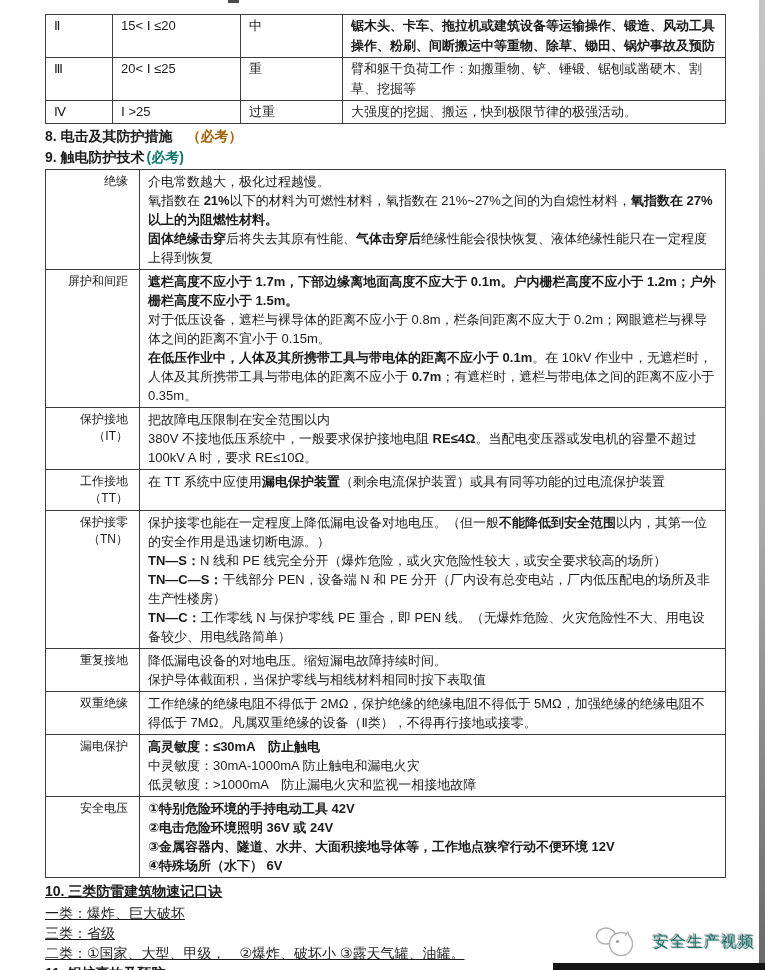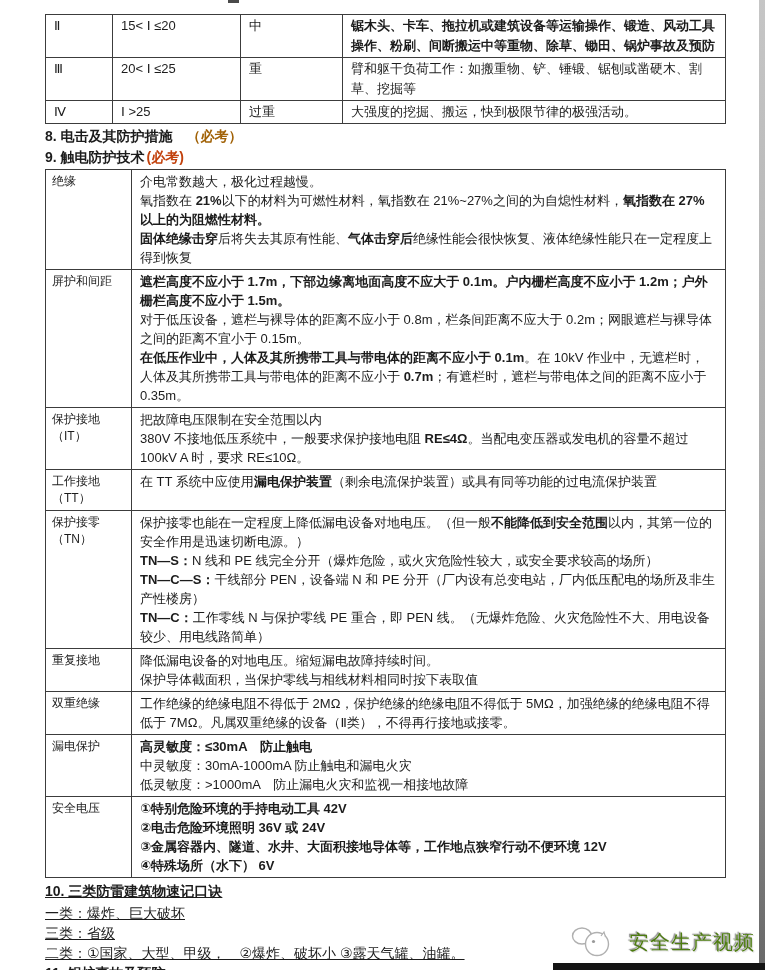--- a/index.html
+++ b/index.html
@@ -5,37 +5,37 @@
   html,body{margin:0;padding:0;background:#ffffff;}
   body{font-family:"Liberation Sans","DejaVu Sans",sans-serif;color:#1c1c1c;overflow:hidden;}
   .page{position:relative;width:765px;height:970px;background:#ffffff;overflow:hidden;}
   .content{position:absolute;left:45px;top:14px;width:681px;}
   table{border-collapse:collapse;width:100%;table-layout:fixed;}
   td{border:1px solid #3c3c3c;vertical-align:top;}
   .t-top td{padding:1px 8px;font-size:13px;line-height:20px;}
   .c-grade{width:50px;}
   .c-range{width:111px;}
   .c-level{width:85px;}
-  .t-main .lbl{width:76px;font-size:12px;padding:3px 3px 3px 6px;line-height:17px;}
+  .t-main .lbl{width:76px;font-size:12px;padding:3px 11px 3px 6px;line-height:17px;text-align:right;}
   .t-main .cnt{font-size:13px;line-height:19px;padding:2px 8px;}
   .line{min-height:19px;}
   .bd{font-weight:700;}
   .sec-h{font-size:14px;font-weight:700;line-height:17px;margin:4px 0 3px;}
   .tag{font-weight:700;}
   .tag-gap{margin-left:14px;}
   .tag-small{margin-left:2px;}
   .note-line{font-size:14px;line-height:20px;text-decoration:underline;}
   .h10{margin-top:5px;text-decoration:underline;}
   .h11{margin-top:2px;}
   .frag{position:absolute;left:228px;top:0;width:11px;height:3px;background:#4a4a4a;}
   .right-edge{position:absolute;right:0;top:0;width:6px;height:970px;
     background:linear-gradient(to bottom,#c6c6c6 0%,#a8a8a8 55%,#686868 100%);}
   .bottom-strip{position:absolute;right:0;bottom:0;width:212px;height:7px;background:#141414;}
   .watermark{position:absolute;right:10px;top:926px;display:flex;align-items:center;gap:7px;}
-  .wm-text{font-size:20px;letter-spacing:1px;color:#4d7c0f;
+  .wm-text{font-size:16px;letter-spacing:1px;color:#0f766e;
     text-shadow:-1.5px -1.5px 1px #8f8f8f, 1px 1px 1px #d8d8d8;margin-left:10px;}
   .wm-logo{display:block;}
 </style>
 </head>
 <body>
 
 <div class="page">
   <div class="frag"></div>
 
   <div class="content">
@@ -61,21 +61,21 @@
             <td>大强度的挖掘、搬运，快到极限节律的极强活动。</td>
           </tr>
         </tbody>
     </table>
 
     <div class="sec-h">
       <span>8. 电击及其防护措施</span><span class="tag tag-gap" style="color: #a16207;">（必考）</span>
     </div>
 
     <div class="sec-h">
-      <span>9. 触电防护技术</span><span class="tag tag-small" style="color: #c2410c;">(必考)</span>
+      <span>9. 触电防护技术</span><span class="tag tag-small" style="color: #0f766e;">(必考)</span>
     </div>
 
     <table class="t-main">
       <tbody>
           <tr>
             <td class="lbl">绝缘</td>
             <td class="cnt">
               <div class="line"><span>介电常数越大，极化过程越慢。</span></div>
               <div class="line"><span>氧指数在 </span><span class="bd">21%</span><span>以下的材料为可燃性材料，氧指数在 21%~27%之间的为自熄性材料，</span><span class="bd">氧指数在 27%以上的为阻燃性材料。</span></div>
               <div class="line"><span class="bd">固体绝缘击穿</span><span>后将失去其原有性能、</span><span class="bd">气体击穿后</span><span>绝缘性能会很快恢复、液体绝缘性能只在一定程度上得到恢复</span></div>

